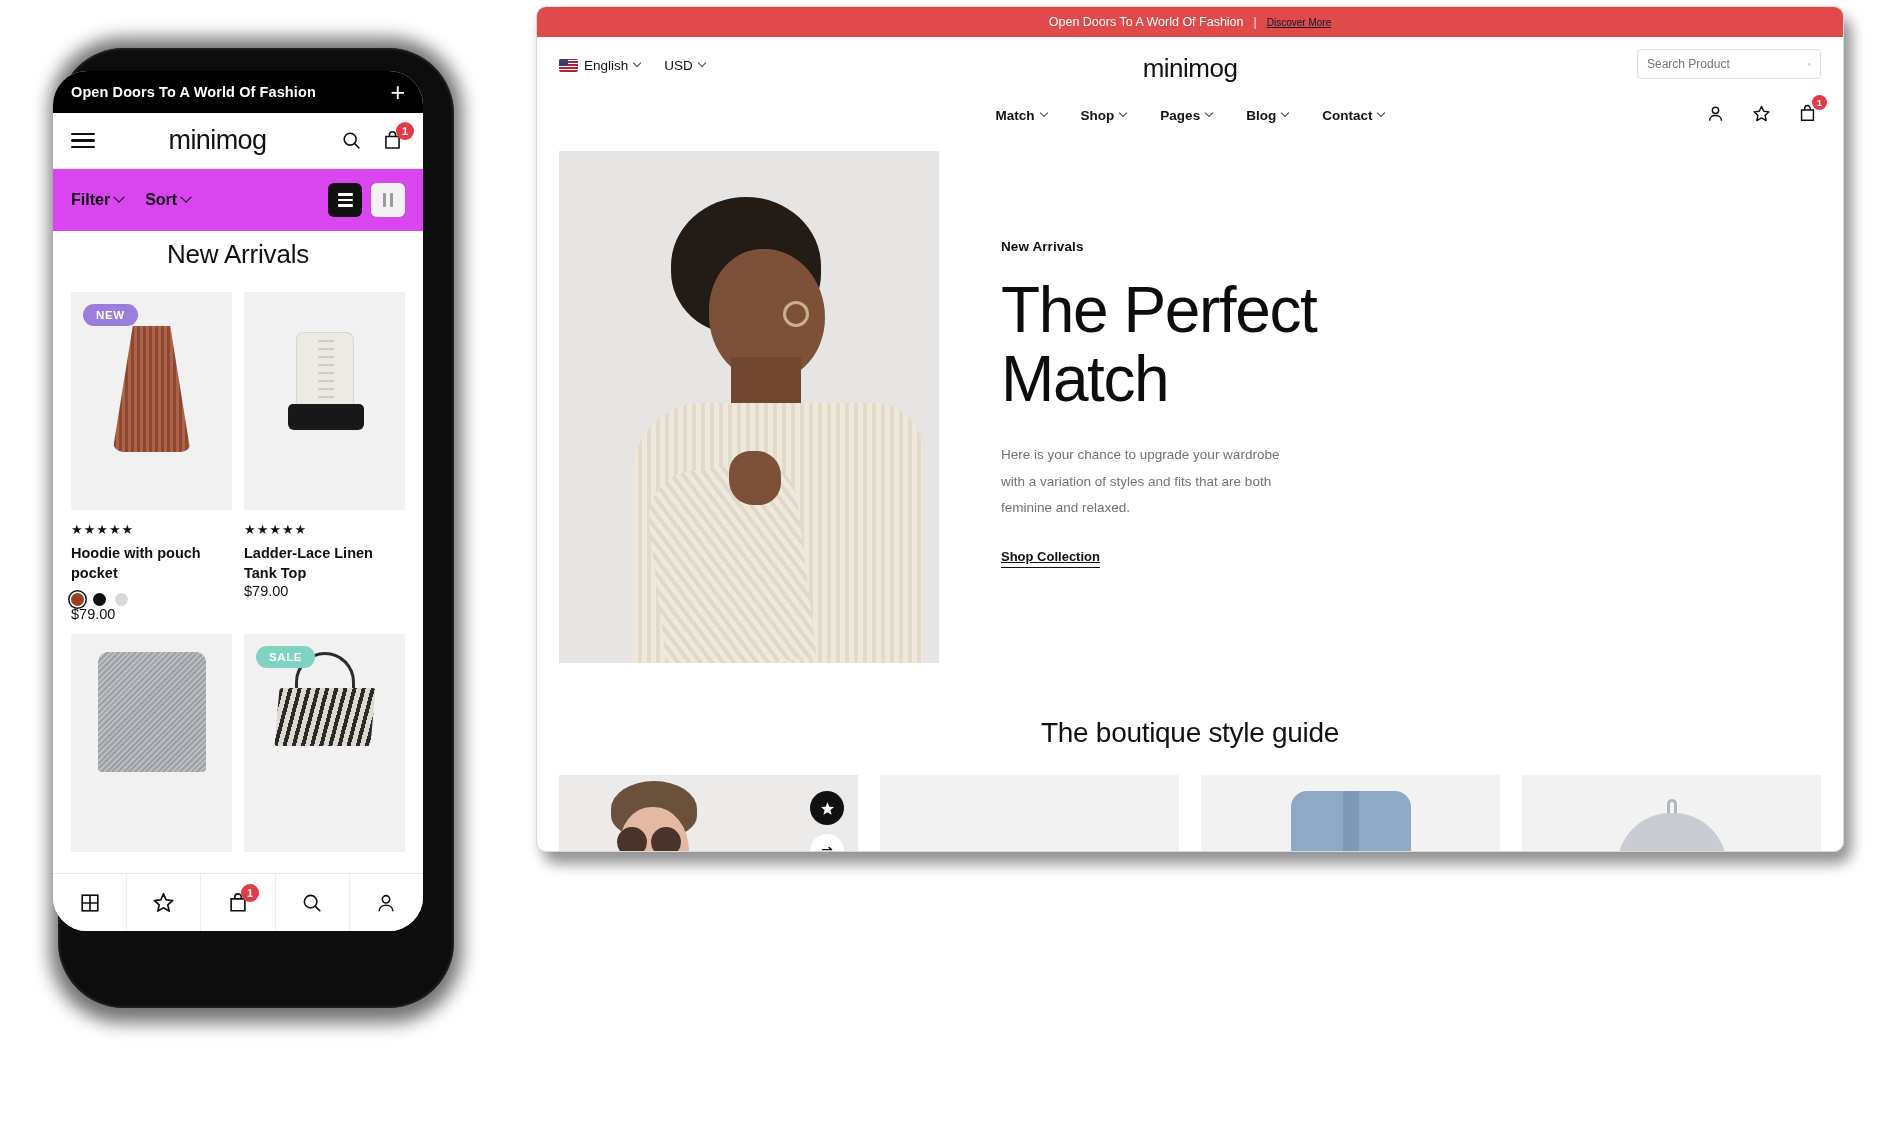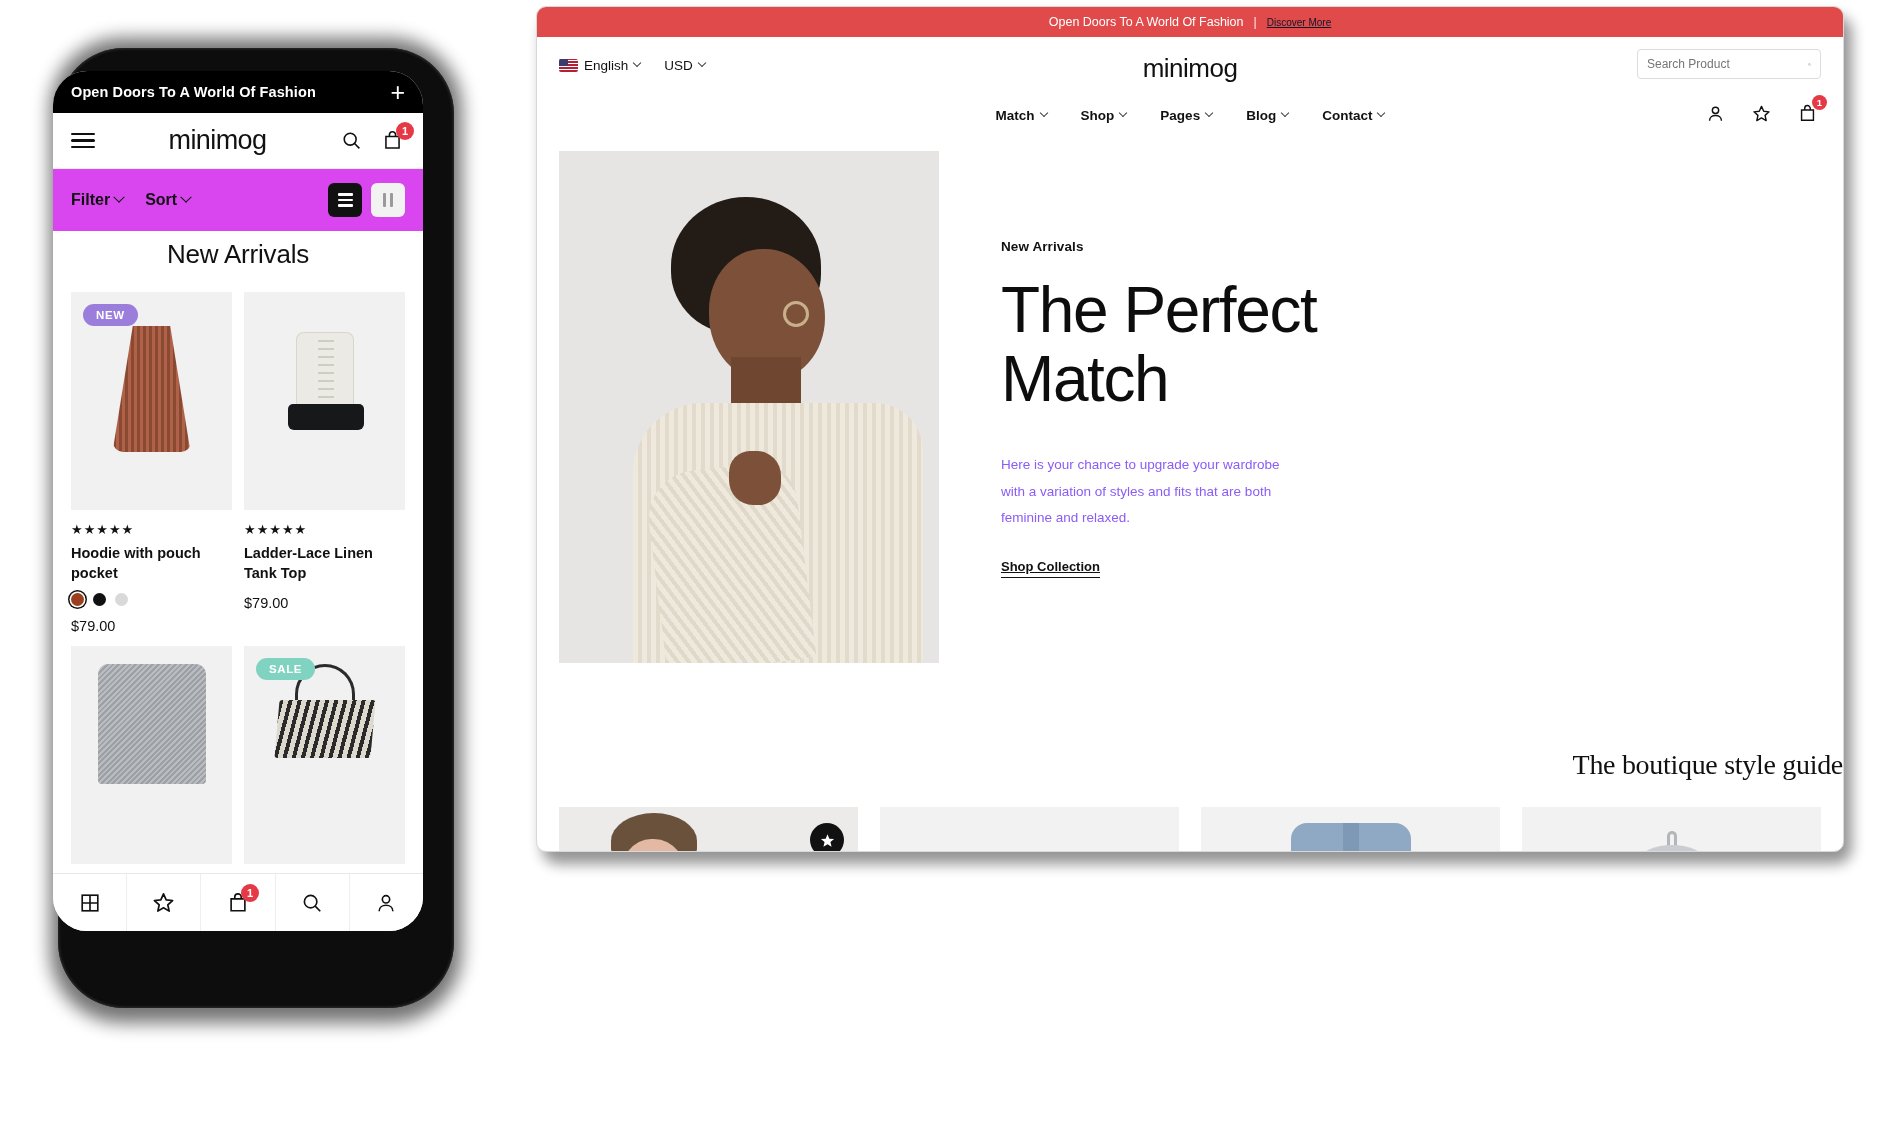--- a/index.html
+++ b/index.html
@@ -101,21 +101,21 @@
   .badge {
     position:absolute; left:12px; top:12px;
     border-radius: 14px; padding: 5px 13px;
     color:#fff; font-size:11.5px; font-weight:700; letter-spacing:.6px;
   }
   .m-rating { display:flex; gap:1px; margin-top:12px; font-size:13px; color:#111; letter-spacing:1px;}
   .m-pname { font-size:14.5px; font-weight:700; color:#111; line-height:1.38; margin-top:6px; }
   .m-swatches { display:flex; gap:9px; align-items:center; margin-top:10px; }
   .sw { width:13px; height:13px; border-radius:50%; }
   .sw.sel { box-shadow: 0 0 0 1.5px #fff, 0 0 0 3px #111; }
-  .m-price { font-size:14.5px; color:#111; margin-top:12px; }
+  .m-price { font-size:14.5px; color:#111; }
 
   
   .m-bottomnav {
     height: 58px; flex:none;
     display:flex; align-items:center;
     border-top:1px solid #e8e8e8;
     background:#fff;
   }
   .m-navitem { flex:1; display:flex; align-items:center; justify-content:center; position:relative; height:100%; border-right:1px solid #eee; }
   .m-navitem:last-child { border-right:none; }
@@ -181,25 +181,25 @@
   }
 
   
   .d-hero { display:flex; gap: 0; padding: 14px 22px 0 22px; }
   .d-hero-img {
     width: 380px; height: 512px; background:#e7e5e3; position:relative; overflow:hidden; flex:none;
   }
   .d-hero-text { flex:1; padding: 88px 0 0 62px; }
   .d-eyebrow { font-size: 13.5px; font-weight:700; color:#111; letter-spacing:.1px; }
   .d-h1 { font-size: 64px; line-height: 1.08; font-weight: 400; color:#0d0d0d; margin-top: 22px; letter-spacing:-1.4px; }
-  .d-sub { font-size:13.5px; color:#8b5cf6; line-height: 1.95; margin-top: 38px; max-width: 300px; }
+  .d-sub { font-size:13.5px; color:#737373; line-height: 1.95; margin-top: 28px; max-width: 300px; }
   .d-cta { display:inline-block; margin-top: 28px; font-size:13px; font-weight:700; color:#111; border-bottom:1.5px solid #111; padding-bottom:3px; }
 
   
-  .d-sg-title { text-align:right; font-size: 28px; font-weight:400; color:#111; margin-top: 86px; letter-spacing:-.3px;font-family:Liberation Serif, serif; }
+  .d-sg-title { text-align:center; font-size: 28px; font-weight:400; color:#111; margin-top: 54px; letter-spacing:-.3px; }
   .d-sg-grid { display:grid; grid-template-columns: repeat(4, 1fr); gap: 22px; padding: 26px 22px 0; }
   .d-sg-card { height: 140px; background:#f2f2f2; position:relative; overflow:hidden; }
   .sg-actions { position:absolute; right:14px; top:16px; display:flex; flex-direction:column; gap:9px; }
   .sg-act { width:34px; height:34px; border-radius:50%; display:flex; align-items:center; justify-content:center; }
   .sg-act.dark { background:#111; color:#fff; }
   .sg-act.light { background:#fff; color:#111; }
 
   
   .ph-skirt { position:absolute; left:50%; top:34px; transform:translateX(-50%); width:78px; height:126px;
     background: repeating-linear-gradient(90deg, #8a4a32 0 3px, #b0614a 3px 6px);

